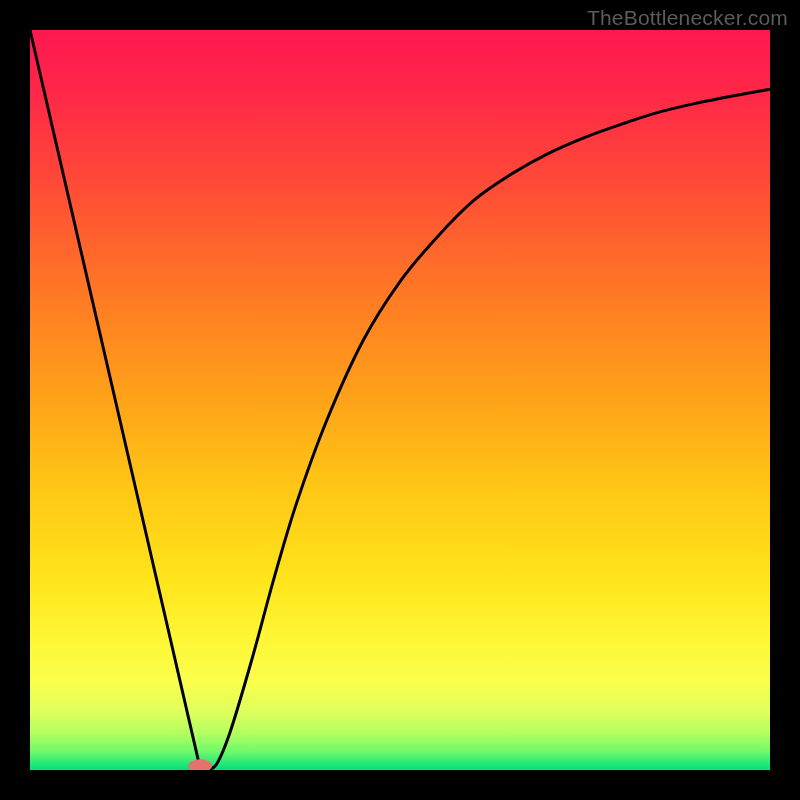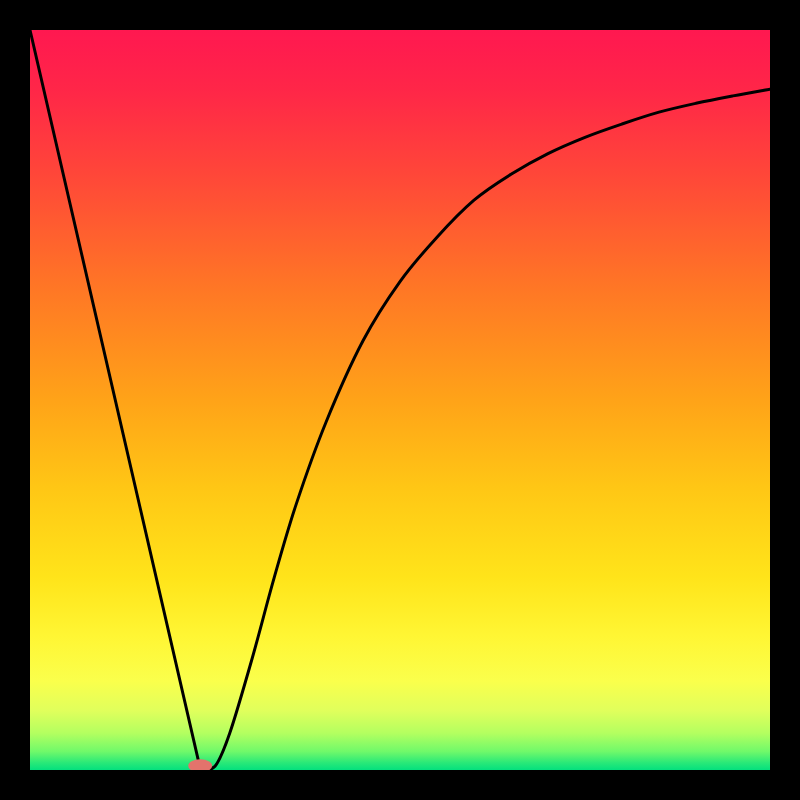--- a/index.html
+++ b/index.html
@@ -47,20 +47,21 @@
     font-size: 21px;
     letter-spacing: 0.2px;
     font-weight: 400;
     user-select: none;
   }
 </style>
 </head>
 <body>
 
 <div class="outer">
+  <div class="watermark">TheBottlenecker.com</div>
 
   <div class="plot-area">
     <svg class="gradient-bg" viewBox="0 0 100 100" preserveAspectRatio="none" width="100%" height="100%">
       <defs>
         <linearGradient id="bg-grad" x1="0" y1="0" x2="0" y2="1">
             <stop offset="0.00%" stop-color="#ff1850"></stop>
             <stop offset="8.00%" stop-color="#ff2648"></stop>
             <stop offset="20.00%" stop-color="#ff4838"></stop>
             <stop offset="35.00%" stop-color="#ff7725"></stop>
             <stop offset="50.00%" stop-color="#ffa318"></stop>

